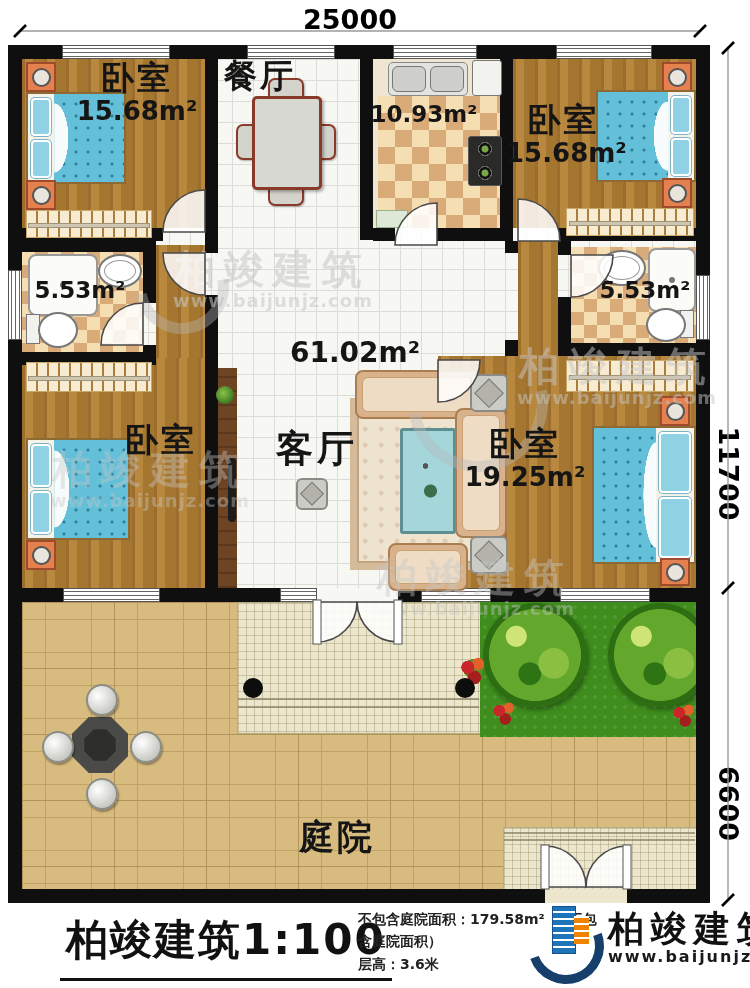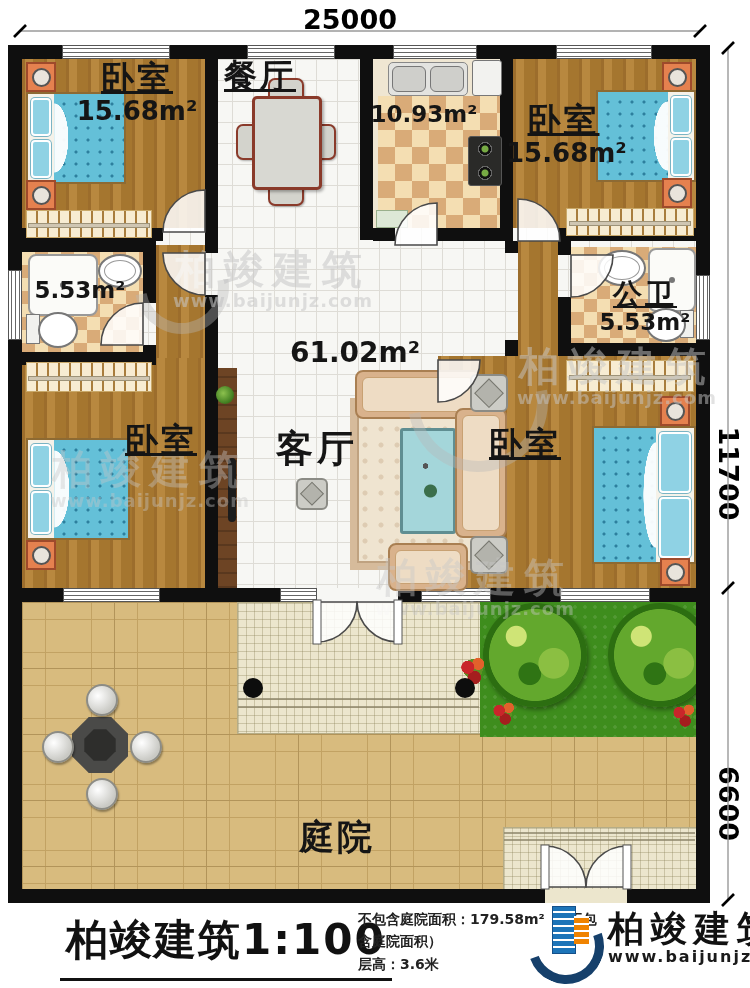--- a/index.html
+++ b/index.html
@@ -109,21 +109,21 @@
                radial-gradient(circle at 50% 50%,#5d9023 0 45%,transparent 46%);}
   .rtable{position:absolute;background:#4a4a48;
     clip-path:polygon(30% 0,70% 0,100% 30%,100% 70%,70% 100%,30% 100%,0 70%,0 30%);
     box-shadow:0 0 0 4px rgba(90,80,60,.35);}
   .rtable:after{content:"";position:absolute;inset:22%;background:#2e2e2c;
     clip-path:polygon(30% 0,70% 0,100% 30%,100% 70%,70% 100%,30% 100%,0 70%,0 30%);}
   .stool{position:absolute;width:28px;height:28px;border-radius:50%;border:2px solid #8c8c86;
     background:radial-gradient(circle at 35% 35%,#ffffff,#c9c9c4 70%);box-shadow:1px 2px 2px rgba(0,0,0,.35);}
   
   .room-label{position:absolute;text-align:center;color:#151515;font-weight:bold;line-height:1.12;}
-  .room-label .nm{font-size:33px;letter-spacing:3px;display:block;text-decoration:underline;}
+  .room-label .nm{font-size:33px;letter-spacing:3px;display:block;}
   .room-label .ar{font-size:26px;display:block;letter-spacing:0;}
   .room-label.sm .nm{font-size:29px;}
   .room-label.sm .ar{font-size:23px;}
   .big-label{position:absolute;font-weight:bold;color:#151515;text-align:center;}
   
   .dim{position:absolute;font-weight:bold;color:#000;text-align:center;font-size:27px;}
   .dim.rot{transform:rotate(90deg);}
   
   .wm{position:absolute;text-align:center;color:#c7c7c7;opacity:.55;font-weight:bold;pointer-events:none;}
   .wm .t1{font-size:40px;letter-spacing:9px;display:block;line-height:1.05;}
@@ -339,28 +339,28 @@
     <span class="ar">10.93m²</span>
 </div>
 <div class="room-label" style="left:506px;top:102px;width:115px;">
   <span class="nm">卧室</span>
     <span class="ar">15.68m²</span>
 </div>
 <div class="room-label sm" style="left:26px;top:278px;width:108px;">
     <span class="ar">5.53m²</span>
 </div>
 <div class="room-label sm" style="left:590px;top:278px;width:110px;">
-  <span class="nm">公卫</span>
     <span class="ar">5.53m²</span>
 </div>
 <div class="room-label" style="left:96px;top:422px;width:130px;">
   <span class="nm">卧室</span>
 </div>
 <div class="room-label" style="left:455px;top:426px;width:140px;">
   <span class="nm">卧室</span>
+    <span class="ar">19.25m²</span>
 </div>
 <div class="big-label" style="left:290px;top:336px;width:120px;font-size:28px;">61.02m²</div>
 <div class="big-label" style="left:262px;top:424px;width:110px;font-size:37px;letter-spacing:4px;">客厅</div>
 <div class="big-label" style="left:282px;top:814px;width:110px;font-size:35px;letter-spacing:3px;">庭院</div>
 
 <svg class="overlay" width="750" height="988" viewBox="0 0 750 988">
   <g stroke="#9a9a9a" stroke-width="1.4" fill="none">
     <line x1="20" y1="31" x2="700" y2="31"></line>
     <line x1="728" y1="48" x2="728" y2="900"></line>
   </g>

